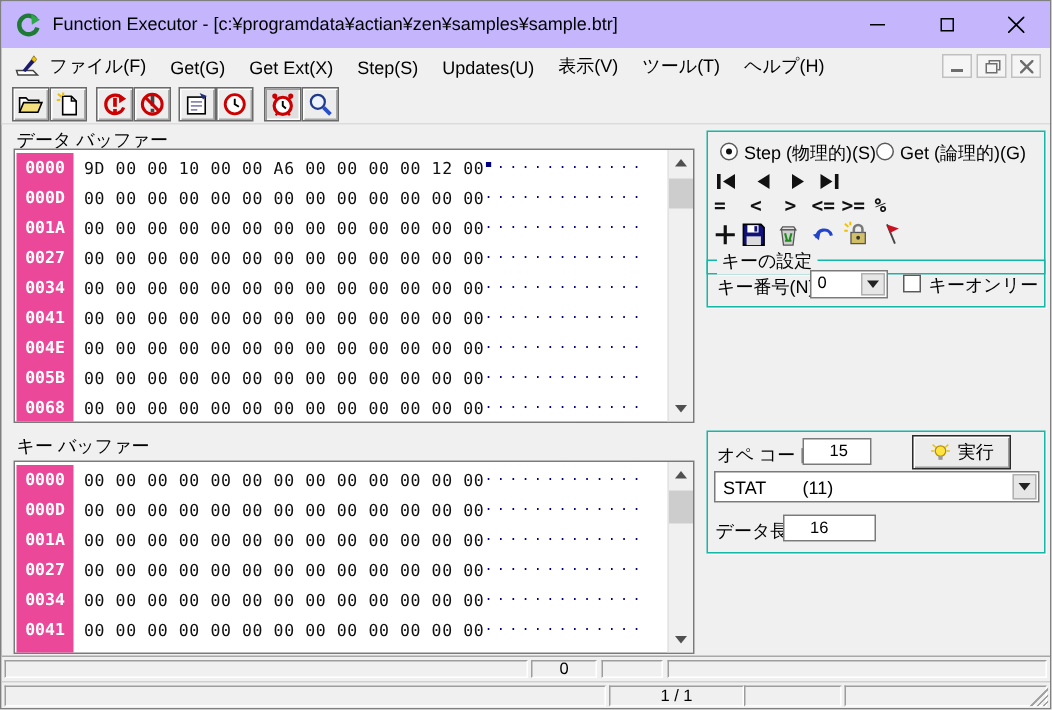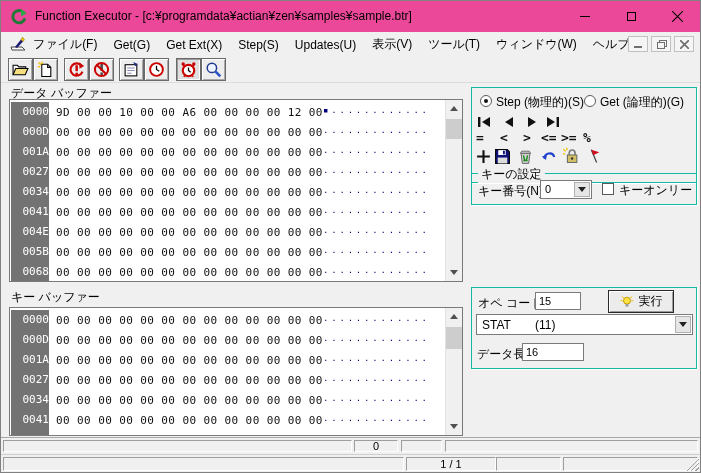--- a/index.html
+++ b/index.html
@@ -1,21 +1,21 @@
 <!DOCTYPE html>
 <html><head>
 <meta charset="utf-8">
 <style>
   * { margin:0; padding:0; box-sizing:border-box; }
   body { background:#cfcfcf; font-family:"Liberation Sans", sans-serif; }
   .window { position:relative; width:701px; height:473px; background:#f0f0f0;
             border:1px solid #808080; overflow:hidden; font-family:"Liberation Sans", sans-serif; }
 
   
-  .titlebar { position:absolute; left:0; top:0; width:699px; height:31px; background:#ec4899; }
+  .titlebar { position:absolute; left:0; top:0; width:699px; height:31px; background:#c4b5fd; }
   .title-icon { position:absolute; left:9px; top:7px; width:18px; height:18px; }
   .title-text { position:absolute; left:34px; top:0; line-height:31px; font-size:12px; color:#000; white-space:nowrap; }
   .cap-btns { position:absolute; right:0; top:0; display:flex; }
   .cap-btn { width:46px; height:30px; display:flex; align-items:center; justify-content:center; }
   .glyph-min { width:10px; height:1px; background:#000; }
   .glyph-max { width:9px; height:9px; border:1px solid #000; }
 
   
   .menubar { position:absolute; left:0; top:31px; width:699px; height:25px; background:#f0f0f0; }
   .menu-sysicon { position:absolute; left:8px; top:4px; width:18px; height:17px; }
@@ -35,22 +35,22 @@
             box-shadow: inset 1px 1px 0 #ffffff, inset -1px -1px 0 #a8a8a8;
             display:flex; align-items:center; justify-content:center; }
   .tb-btn.pressed { background:#dfdfdf; box-shadow: inset 1px 1px 0 #9a9a9a, inset -1px -1px 0 #ffffff; }
   .tb-btn svg { width:17px; height:17px; }
 
   
   .section-label { position:absolute; font-size:12px; color:#000; }
   .hexbox { position:absolute; left:8px; width:454px; background:#fff; border:1px solid #7a7a7a; overflow:hidden; }
   .hexrows { position:absolute; left:1px; top:2px; right:18px; }
   .hexrow { position:relative; height:20px; display:flex; align-items:center; }
-  .offset { width:38px; height:20px; line-height:20px; background:#737373; color:#fff; text-align:right;
-            font-family:"DejaVu Sans Mono", monospace; font-size:11px; flex:0 0 38px; }
+  .offset { width:38px; height:20px; line-height:20px; background:#ec4899; color:#fff; text-align:center;
+            font-family:"DejaVu Sans Mono", monospace; font-size:11px; flex:0 0 38px;font-weight:bold; }
   .bytes { margin-left:7px; font-family:"DejaVu Sans Mono", monospace; font-size:11px; letter-spacing:0.4px;
            color:#101010; white-space:pre; }
   .ascii { position:absolute; left:312px; top:3px; font-family:"DejaVu Sans Mono", monospace; font-size:9px;
            letter-spacing:2.8px; color:#000080; white-space:pre; }
   .vscroll { position:absolute; right:0; top:0; bottom:0; width:17px; background:#f0f0f0; border-left:1px solid #e2e2e2; }
   .sb-btn { position:absolute; left:0; width:17px; height:17px; }
   .sb-up { top:0; } .sb-down { bottom:0; }
   .tri-up { position:absolute; left:4px; top:6px; width:0; height:0; border-left:4px solid transparent;
             border-right:4px solid transparent; border-bottom:5px solid #505050; }
   .tri-down { position:absolute; left:4px; top:6px; width:0; height:0; border-left:4px solid transparent;
@@ -63,21 +63,21 @@
   .rp-text { font-size:12px; color:#000; white-space:nowrap; }
   .radio { width:12px; height:12px; border-radius:50%; border:1px solid #5a5a5a; background:#fff; position:absolute; }
   .radio.sel::after { content:""; position:absolute; left:3px; top:3px; width:4px; height:4px; border-radius:50%; background:#111; }
   .chk { width:12px; height:12px; border:1px solid #5a5a5a; background:#fff; position:absolute; }
   .navico { position:absolute; width:16px; height:12px; }
   .navico svg { width:100%; height:100%; fill:#111; }
   .opg { position:absolute; font-family:"DejaVu Sans Mono", monospace; font-weight:bold; font-size:13px; color:#111; }
   .actico { position:absolute; width:17px; height:17px; }
   .actico svg { width:100%; height:100%; }
   .tinput { position:absolute; background:#fff; border:1px solid #7a7a7a; font-size:11px; color:#000;
-            padding:2px 3px; overflow:hidden; white-space:nowrap; }
+            padding:2px 17px; overflow:hidden; white-space:nowrap; }
   .combo { position:absolute; background:#fff; border:1px solid #7a7a7a; }
   .combo-arrow { position:absolute; right:1px; top:1px; bottom:1px; width:16px; background:#e6e6e6;
                  border:1px solid #b0b0b0; display:flex; align-items:center; justify-content:center; }
   .combo-arrow::after { content:""; width:0; height:0; border-left:4px solid transparent; border-right:4px solid transparent;
                  border-top:5px solid #222; }
   .sel-blue { background:#0078d7; color:#fff; padding:0 3px; }
   .caret { display:inline-block; width:2px; height:12px; background:#e07a00; vertical-align:middle; }
   .exec-btn { position:absolute; background:#ececec; border:1px solid #2a2a2a;
               box-shadow: inset 1px 1px 0 #ffffff, inset -1px -1px 0 #9c9c9c;
               display:flex; align-items:center; justify-content:center; gap:5px; font-size:12px; color:#000; }
@@ -137,21 +137,20 @@
         <span class="menu-item">Get Ext(X)</span>
 
         <span class="menu-item">Step(S)</span>
 
         <span class="menu-item">Updates(U)</span>
 
         <span class="menu-item">表示(V)</span>
 
         <span class="menu-item">ツール(T)</span>
 
-        <span class="menu-item">ウィンドウ(W)</span>
 
         <span class="menu-item">ヘルプ(H)</span>
 
     </div>
     <div class="mdi-btns">
       <div class="mdi-btn">
           <span class="mdi-min"></span>
         </div>
       <div class="mdi-btn">
           <span class="mdi-restore"></span>

